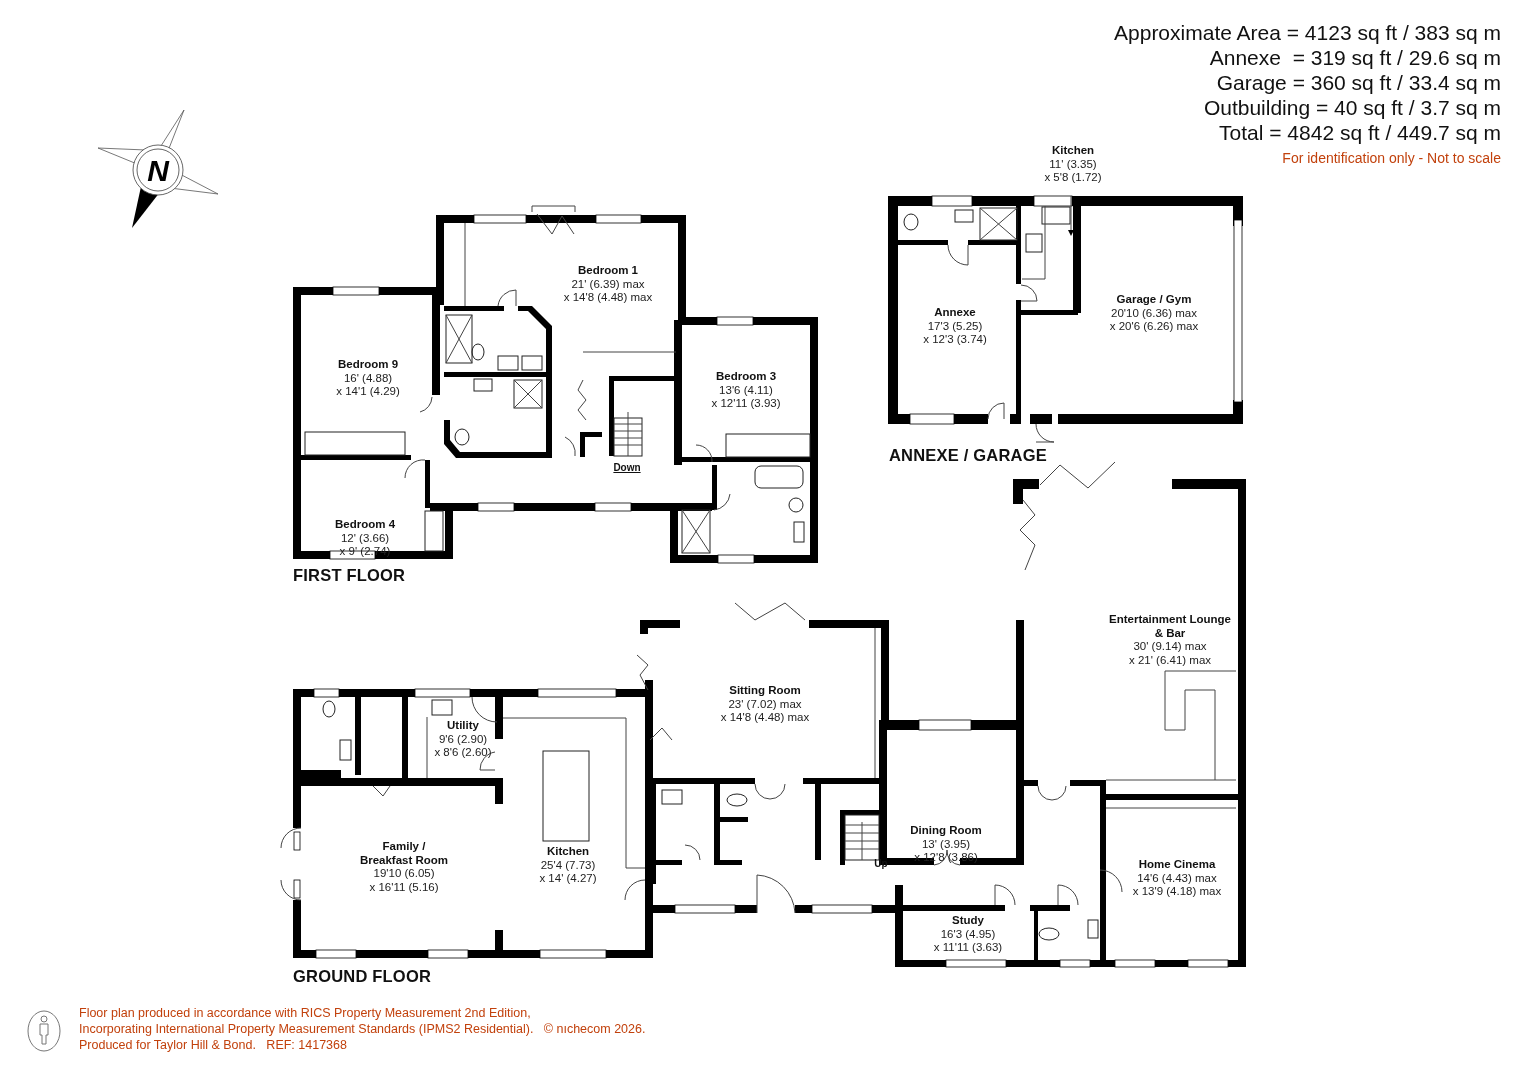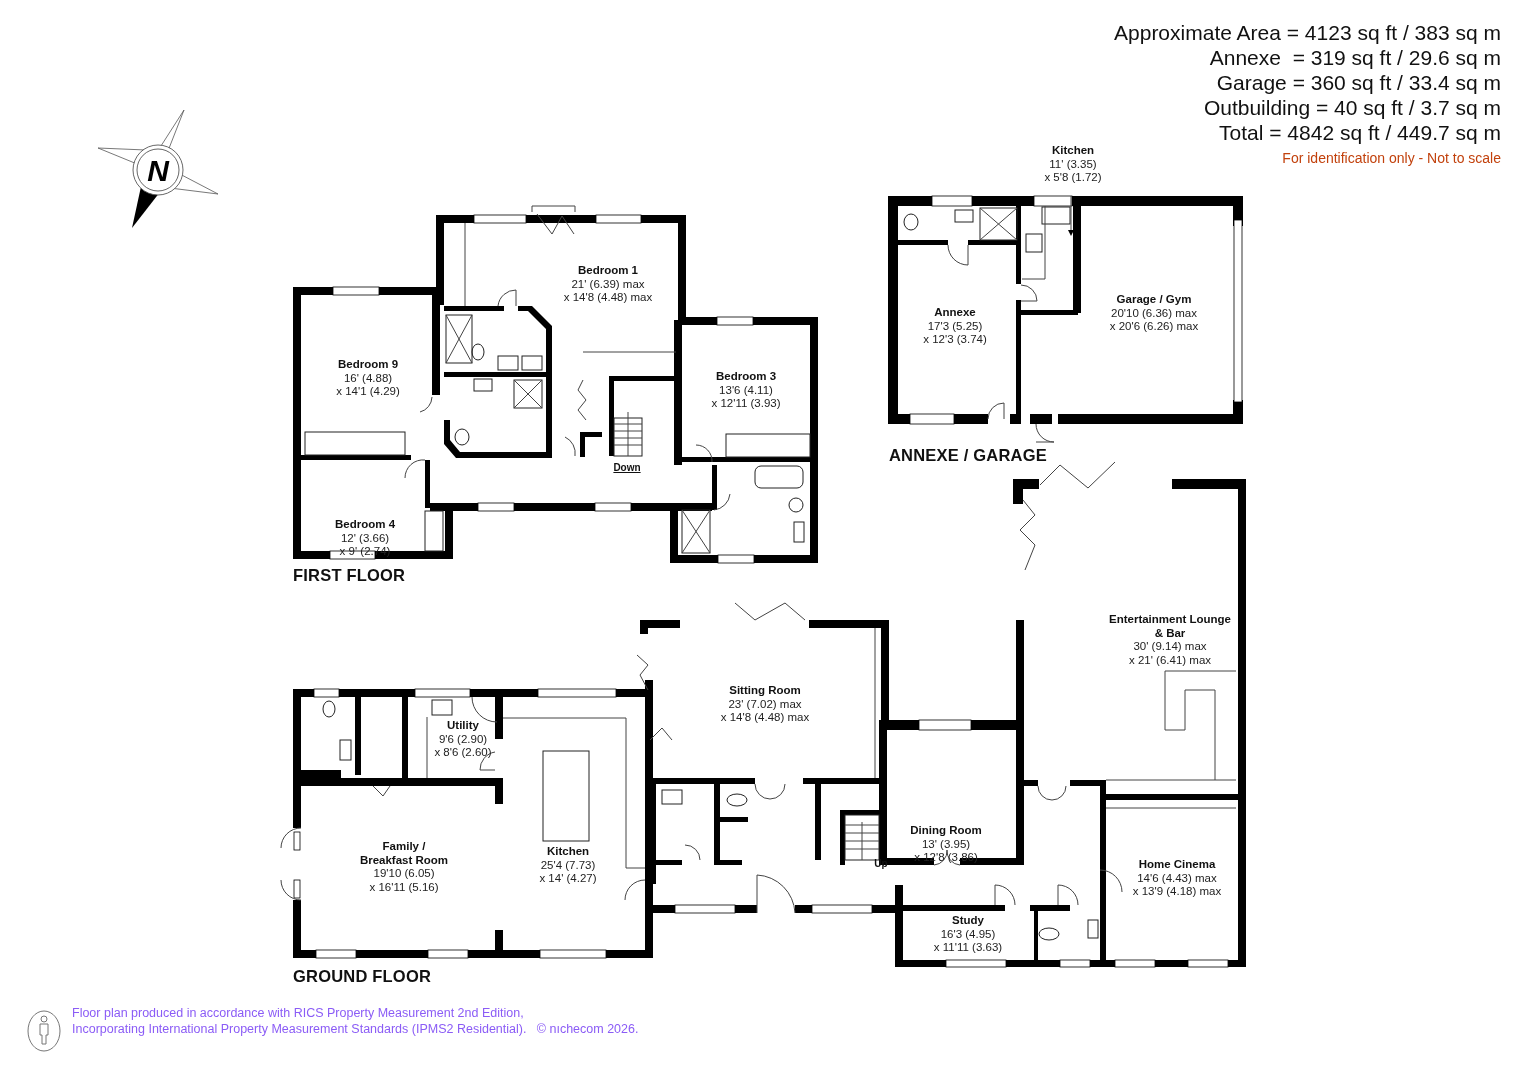--- a/index.html
+++ b/index.html
@@ -7,21 +7,21 @@
          font-family: "Liberation Sans", "DejaVu Sans", sans-serif; color: #000; }
   #plan { position: absolute; left: 0; top: 0; width: 1527px; height: 1080px; }
   .area-block { position: absolute; right: 26px; top: 20px; text-align: right; }
   .area-line { font-size: 21px; line-height: 25px; color: #111; white-space: pre; text-align: right; }
   .area-note { font-size: 14px; line-height: 20px; margin-top: 3px; color: #c2410c; }
   .room { position: absolute; text-align: center; transform: translateX(-50%);
           font-size: 11.5px; line-height: 13.5px; color: #222; white-space: nowrap; }
   .room .rname { font-weight: bold; color: #111; }
   .floor-label { position: absolute; font-weight: bold; font-size: 16.5px; color: #111; letter-spacing: 0.2px; }
   .stair-label { position: absolute; font-weight: bold; font-size: 10px; color: #111; transform: translateX(-50%); }
-  .footer { position: absolute; left: 72px; top: 1005px; font-size: 12.5px; line-height: 16px; color: #8b5cf6; }
+  .footer { position: absolute; left: 79px; top: 1005px; font-size: 12.5px; line-height: 16px; color: #c2410c; }
   .footer-icon { position: absolute; left: 26px; top: 1009px; width: 36px; height: 44px; }
   .compass { position: absolute; left: 96px; top: 108px; width: 124px; height: 124px; }
 </style>
 </head>
 <body>
 
 <svg id="plan" viewBox="0 0 1527 1080" xmlns="http://www.w3.org/2000/svg">
   <defs>
     <style>
       .w { fill: #000; }
@@ -404,13 +404,14 @@
 </div>
 
 <svg class="footer-icon" viewBox="0 0 36 44" xmlns="http://www.w3.org/2000/svg">
   <ellipse cx="18" cy="22" rx="16" ry="20" fill="none" stroke="#777" stroke-width="1"></ellipse>
   <circle cx="18" cy="10" r="3" fill="none" stroke="#777" stroke-width="1"></circle>
   <path d="M14,15 L22,15 L22,26 L20,26 L20,35 L16,35 L16,26 L14,26 Z" fill="none" stroke="#777" stroke-width="1"></path>
 </svg>
 <div class="footer">
   <div>Floor plan produced in accordance with RICS Property Measurement 2nd Edition,</div>
   <div style="white-space:pre;">Incorporating International Property Measurement Standards (IPMS2 Residential).   © nıchecom 2026.</div>
+  <div style="white-space:pre;">Produced for Taylor Hill &amp; Bond.   REF: 1417368</div>
 </div>
 
 </body></html>

